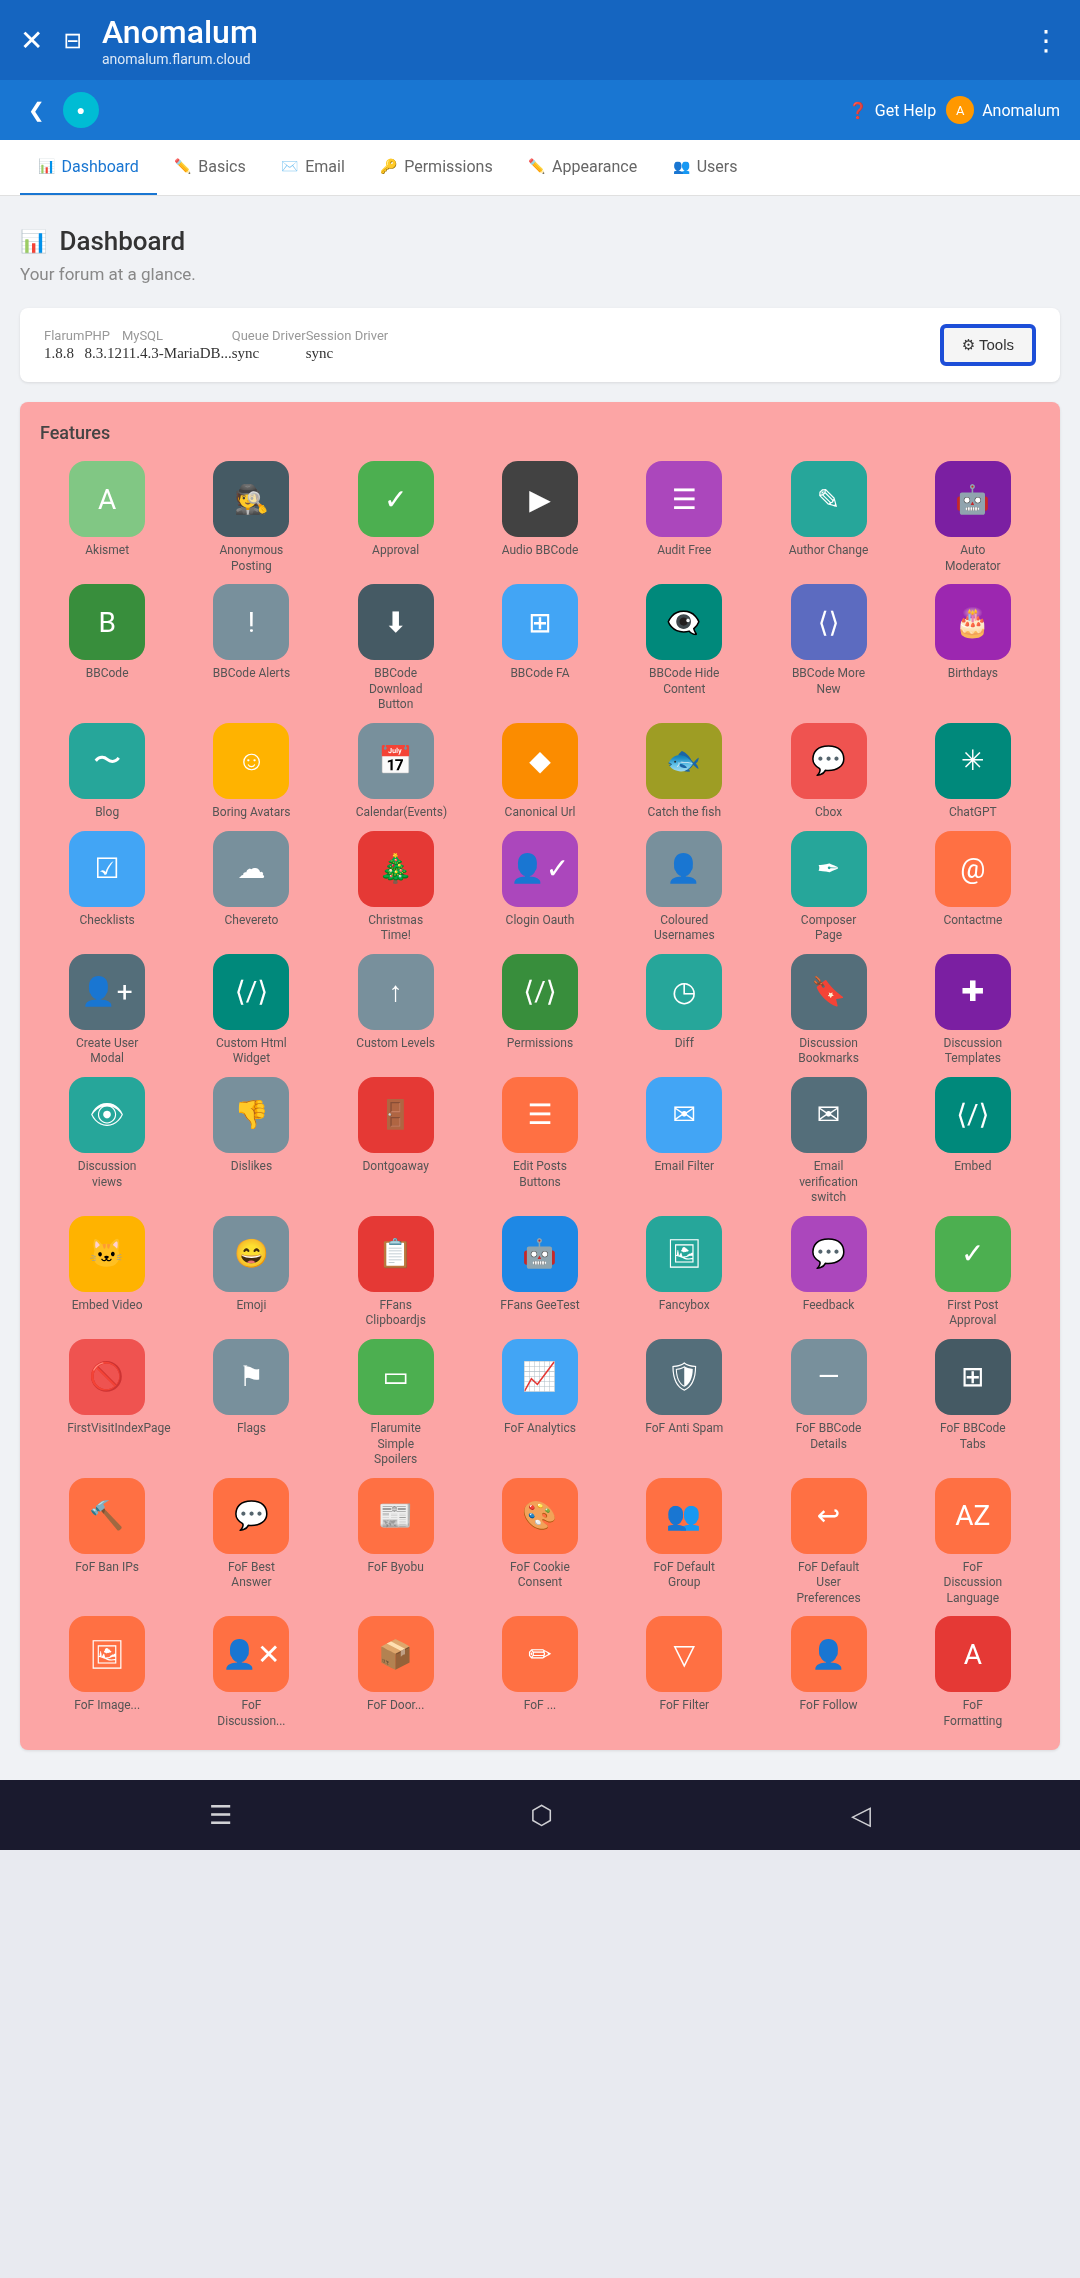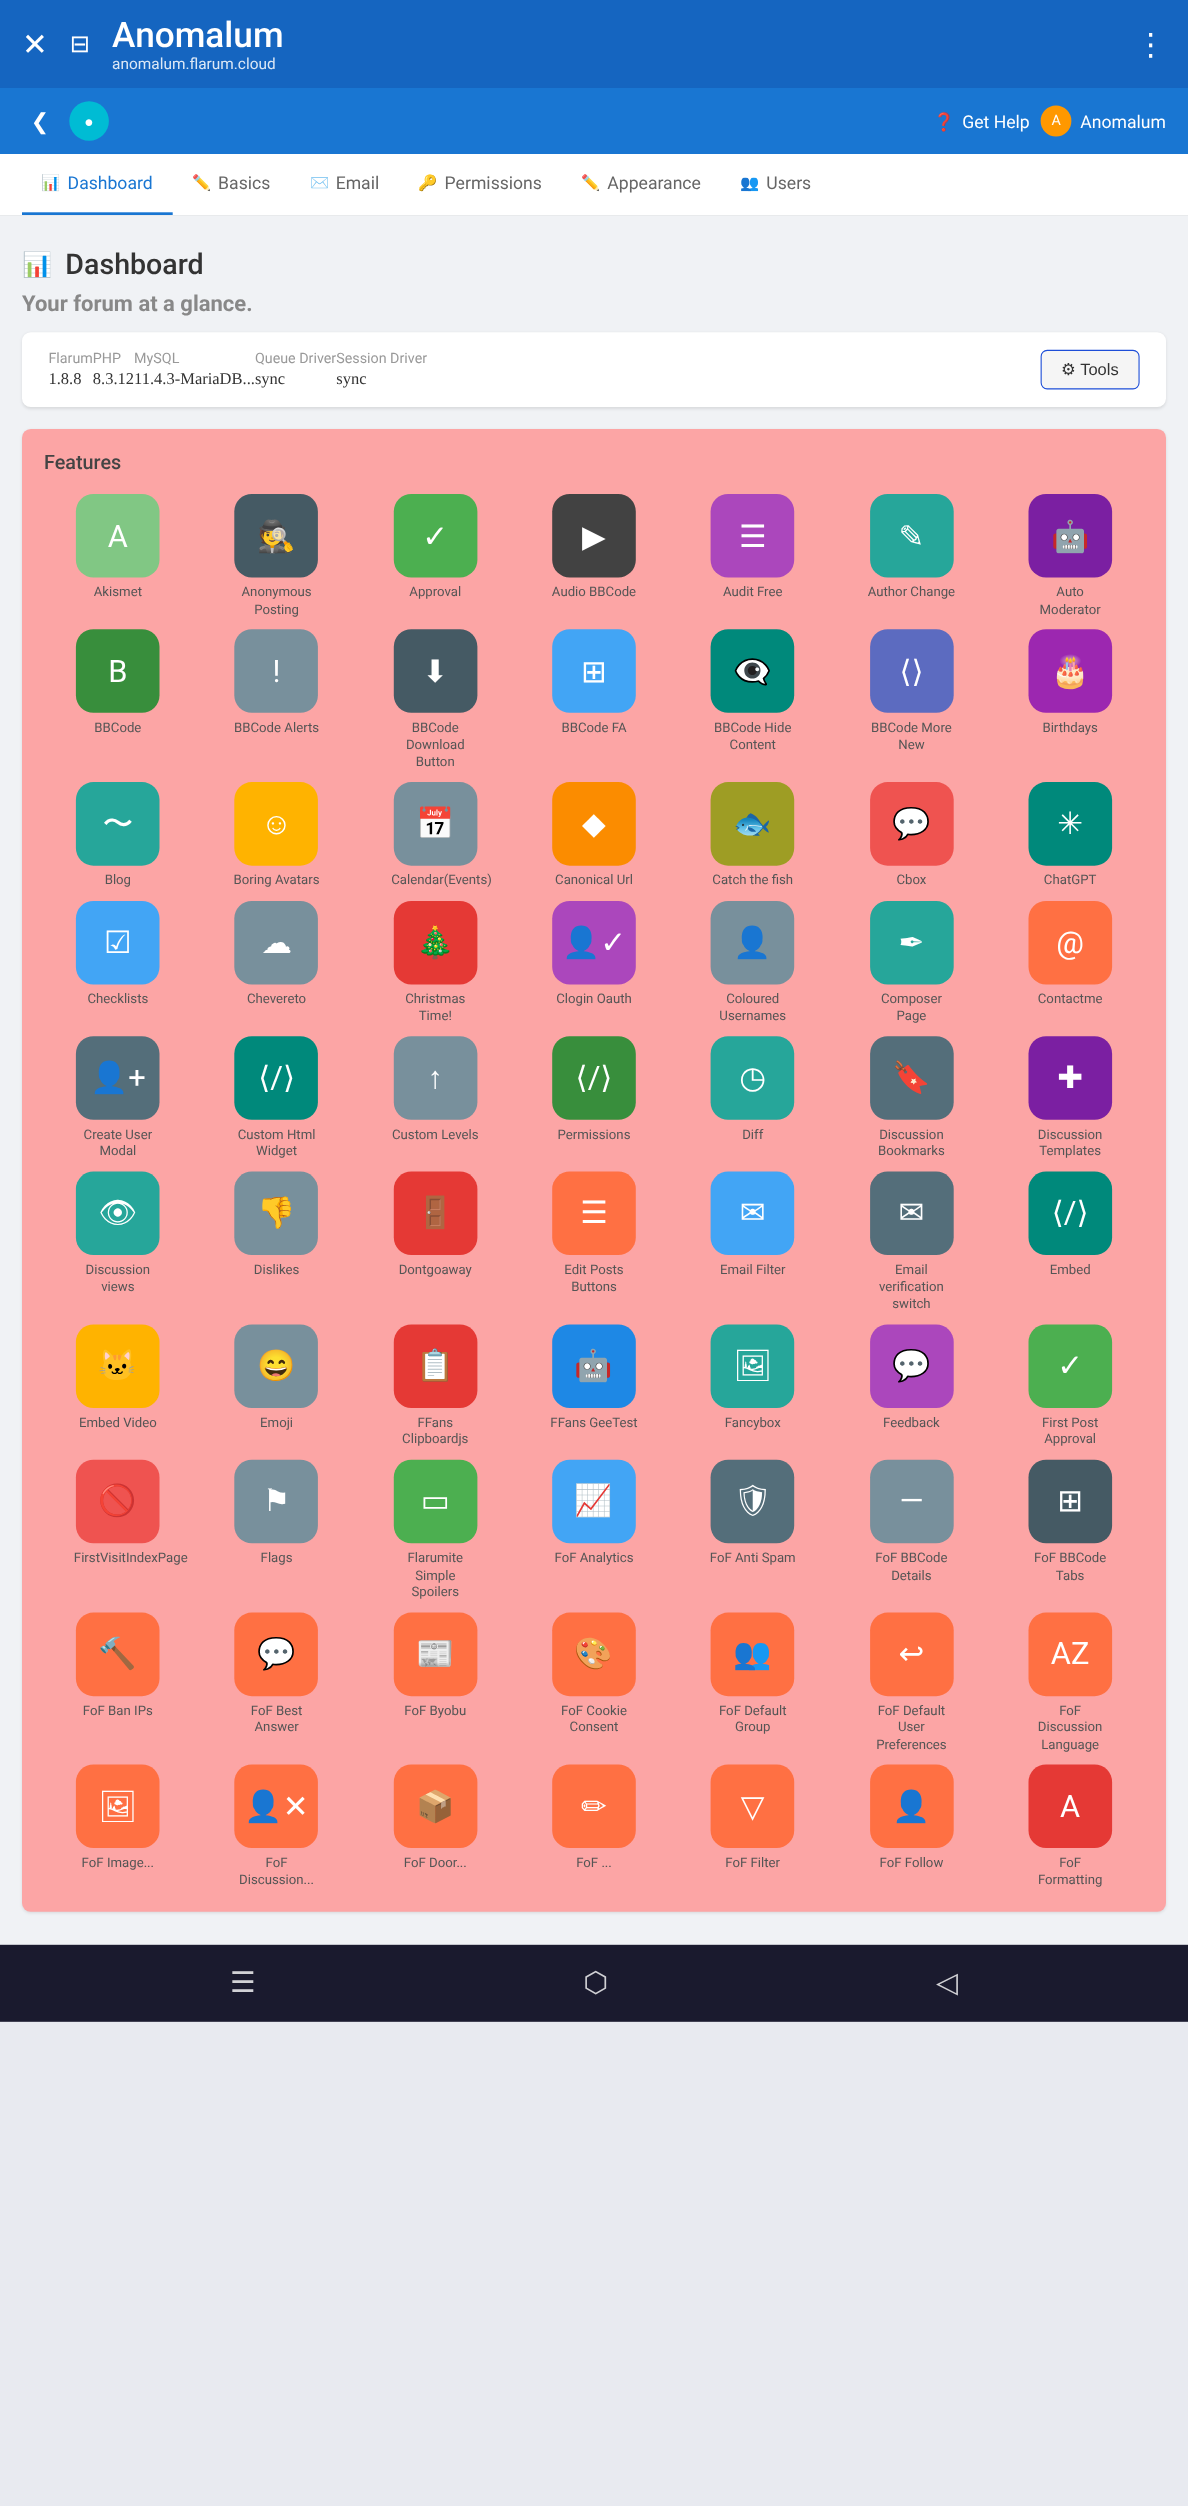--- a/index.html
+++ b/index.html
@@ -73,38 +73,38 @@
       min-height: 100%;
     }
 
     .page-header {
       display: flex;
       align-items: center;
       gap: 12px;
       margin-bottom: 8px;
     }
     .page-header h2 { font-size: 26px; color: #333; font-weight: 500; }
-    .page-subtitle { font-size: 20px; color: #888; margin-bottom: 14px; font-weight: bold; }
+    .page-subtitle { font-size: 17px; color: #888; margin-bottom: 24px; }
 
     
     .info-bar {
       background: white;
       border-radius: 8px;
       padding: 16px 24px;
       display: flex;
       align-items: center;
       margin-bottom: 20px;
       box-shadow: 0 1px 3px rgba(0,0,0,0.1);
     }
     .info-item label { font-size: 13px; color: #999; display: block; }
     .info-item span { font-size: 15px; color: #333; font-family: Liberation Serif, serif; }
     .tools-btn {
       margin-left: auto;
       background: #f5f5f5;
-      border: 1px solid #1d4ed8;
+      border: 4px solid #1d4ed8;
       border-radius: 6px;
       padding: 8px 18px;
       font-size: 15px;
       color: #333;
       cursor: pointer;
       display: flex;
       align-items: center;
       gap: 8px;
     }
 

